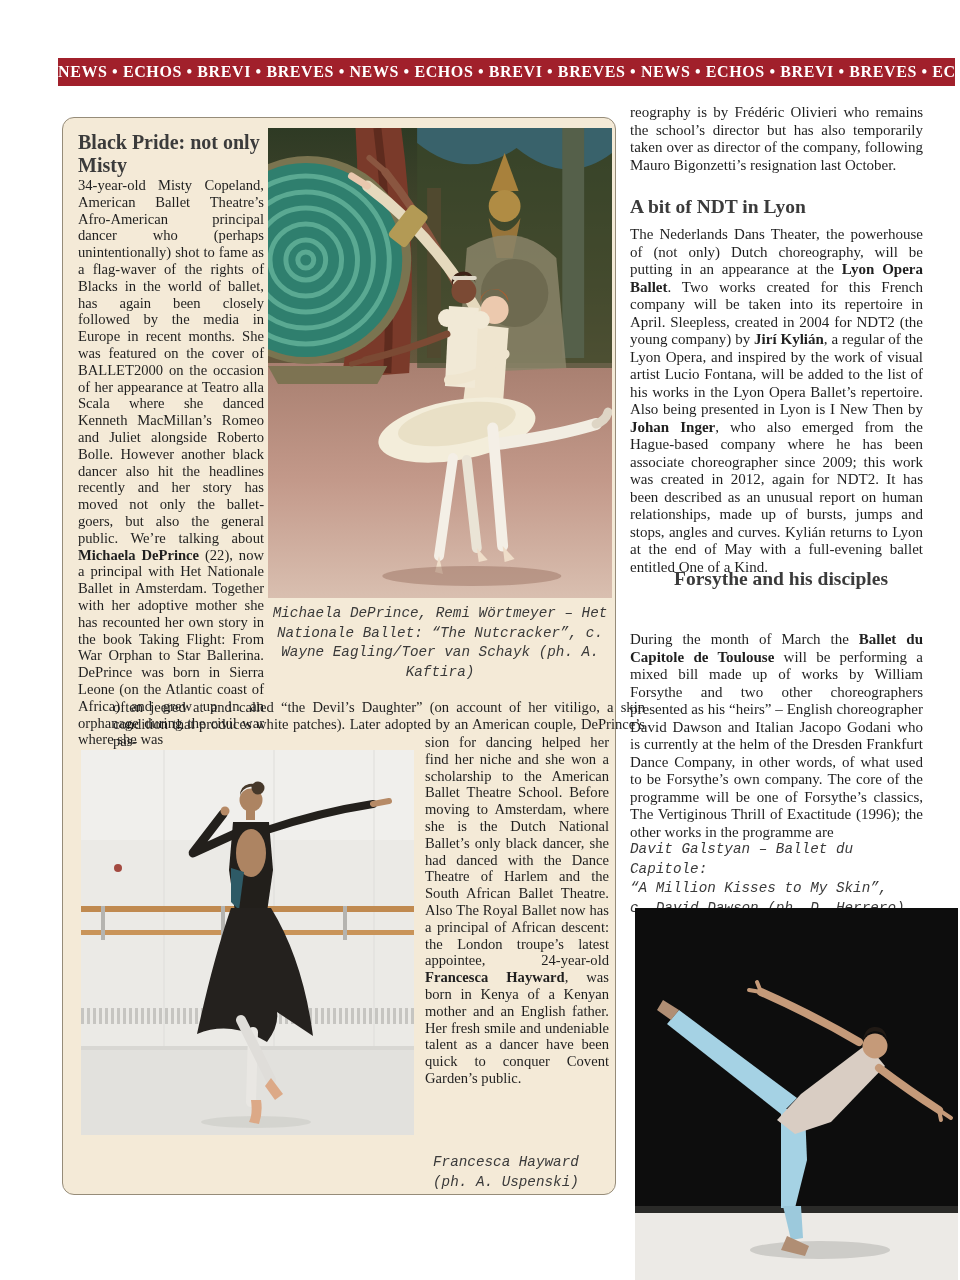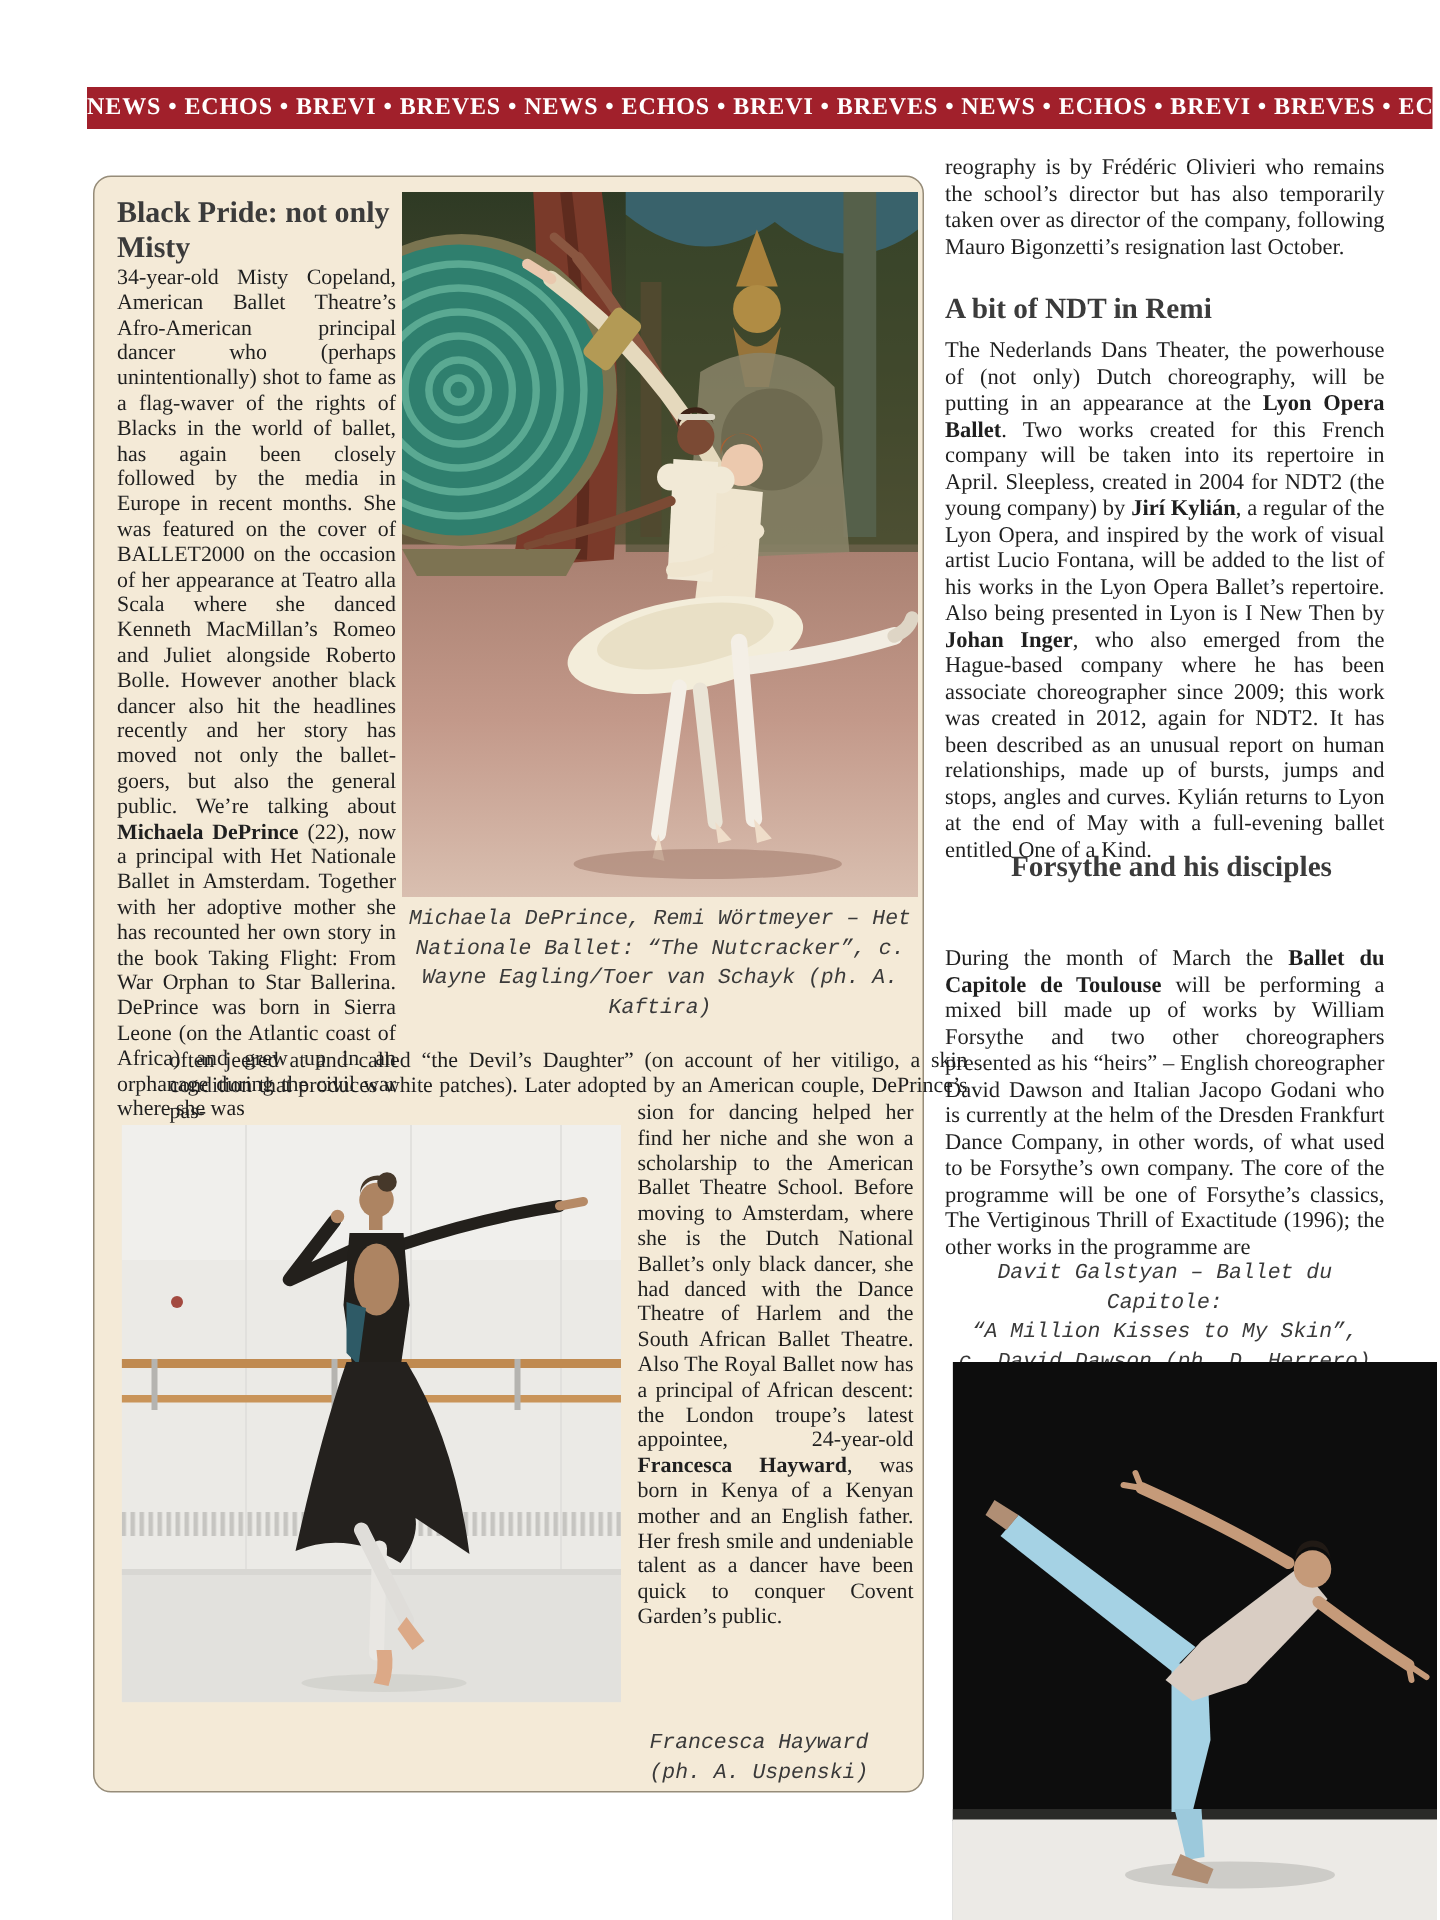--- a/index.html
+++ b/index.html
@@ -14,21 +14,21 @@
   .t-title{left:15px;top:13px;width:210px;font-size:20px;line-height:23px;}
   .body-sm{font-size:14.6px;line-height:16.8px;text-align:justify;}
   .body-md{font-size:15px;line-height:17.5px;text-align:justify;}
   .abs{position:absolute;}
   .col1{left:15px;top:59px;width:186px;}
   .fullw{left:15px;top:581px;width:532px;margin-left:35px;}
   .wrapcol{left:362px;top:616px;width:184px;}
   .caption{font-style:italic;color:#3a3a3a;font-size:14.3px;line-height:19.5px;font-family:Liberation Mono, monospace;}
   .cap1{left:205px;top:486px;width:344px;text-align:center;}
   .cap2{left:370px;top:1035px;width:175px;white-space:pre-line;text-align:left;}
-  .cap3{left:630px;top:840px;width:293px;text-align:center;white-space:pre-line;}
+  .cap3{left:630px;top:840px;width:293px;white-space:pre-line;}
   .rcol-p0{left:630px;top:104px;width:293px;}
   .rcol-h1{left:630px;top:196px;width:293px;font-size:19.5px;}
   .rcol-p1{left:630px;top:226px;width:293px;}
   .rcol-h2{left:630px;top:568px;width:293px;font-size:19.5px;margin-left:44px;}
   .rcol-p2{left:630px;top:599px;width:293px;margin-top:32px;}
   .photo{position:absolute;overflow:hidden;}
   .photo svg{display:block;width:100%;height:100%;}
   .photo1{left:205px;top:10px;width:344px;height:470px;}
   .photo2{left:18px;top:632px;width:333px;height:385px;}
   .photo3{left:635px;top:908px;width:323px;height:372px;}
@@ -170,21 +170,21 @@
         </g>
       </svg>
     </div>
 
     <div class="caption cap2 abs">Francesca Hayward
 (ph. A. Uspenski)</div>
   </div>
 
   <div class="body-md abs rcol-p0"><span>reography is by Frédéric Olivieri who remains the school’s director but has also temporarily taken over as director of the company, following Mauro Bigonzetti’s resignation last October.</span></div>
 
-  <div class="headline abs rcol-h1">A bit of NDT in Remi</div>
+  <div class="headline abs rcol-h1">A bit of NDT in Lyon</div>
 
   <div class="body-md abs rcol-p1"><span>The Nederlands Dans Theater, the powerhouse of (not only) Dutch choreography, will be putting in an appearance at the </span><span class="b">Lyon Opera Ballet</span><span>. Two works created for this French company will be taken into its repertoire in April. </span><span class="i">Sleepless</span><span>, created in 2004 for NDT2 (the young company) by </span><span class="b">Jirí Kylián</span><span>, a regular of the Lyon Opera, and inspired by the work of visual artist Lucio Fontana, will be added to the list of his works in the Lyon Opera Ballet’s repertoire. Also being presented in Lyon is </span><span class="i">I New Then</span><span> by </span><span class="b">Johan Inger</span><span>, who also emerged from the Hague-based company where he has been associate choreographer since 2009; this work was created in 2012, again for NDT2. It has been described as an unusual report on human relationships, made up of bursts, jumps and stops, angles and curves. Kylián returns to Lyon at the end of May with a full-evening ballet entitled </span><span class="i">One of a Kind</span><span>.</span></div>
 
   <div class="headline abs rcol-h2">Forsythe and his disciples</div>
 
   <div class="body-md abs rcol-p2"><span>During the month of March the </span><span class="b">Ballet du Capitole de Toulouse</span><span> will be performing a mixed bill made up of works by William Forsythe and two other choreographers presented as his “heirs” – English choreographer David Dawson and Italian Jacopo Godani who is currently at the helm of the Dresden Frankfurt Dance Company, in other words, of what used to be Forsythe’s own company. The core of the programme will be one of Forsythe’s classics, </span><span class="i">The Vertiginous Thrill of Exactitude</span><span> (1996); the other works in the programme are</span></div>
 
   <div class="caption cap3 abs">Davit Galstyan – Ballet du Capitole:
 “A Million Kisses to My Skin”,
 c. David Dawson (ph. D. Herrero)</div>

